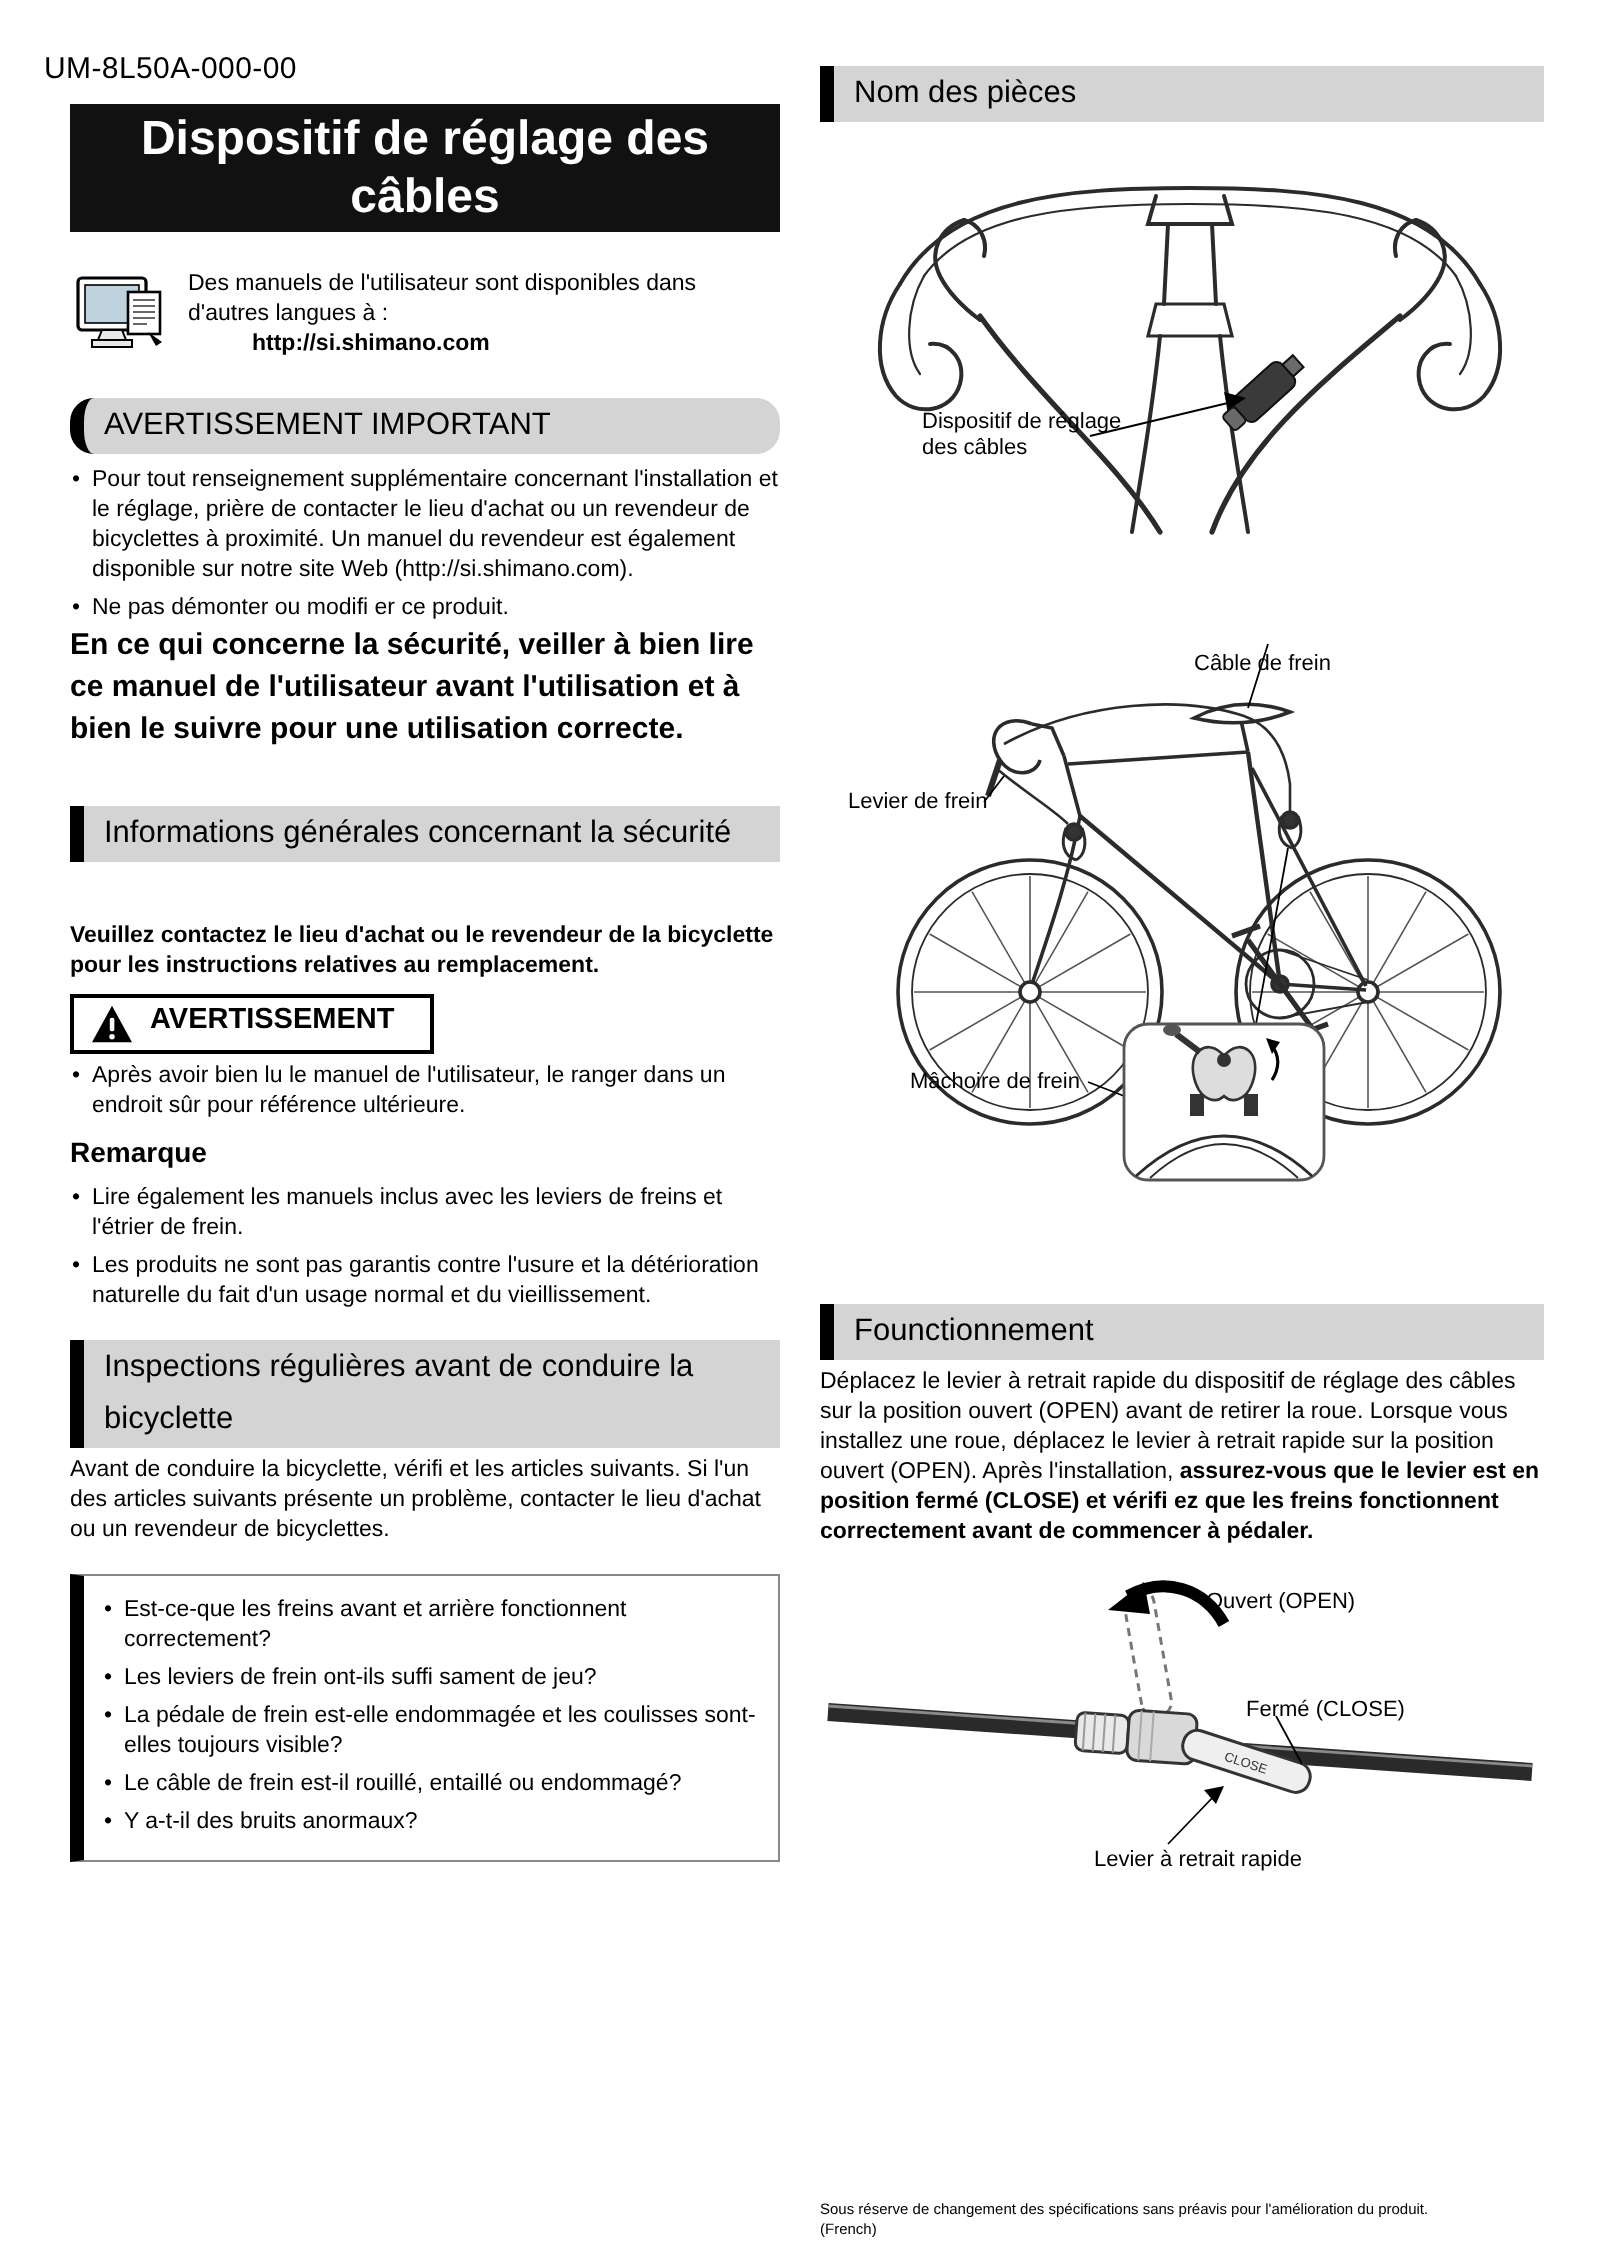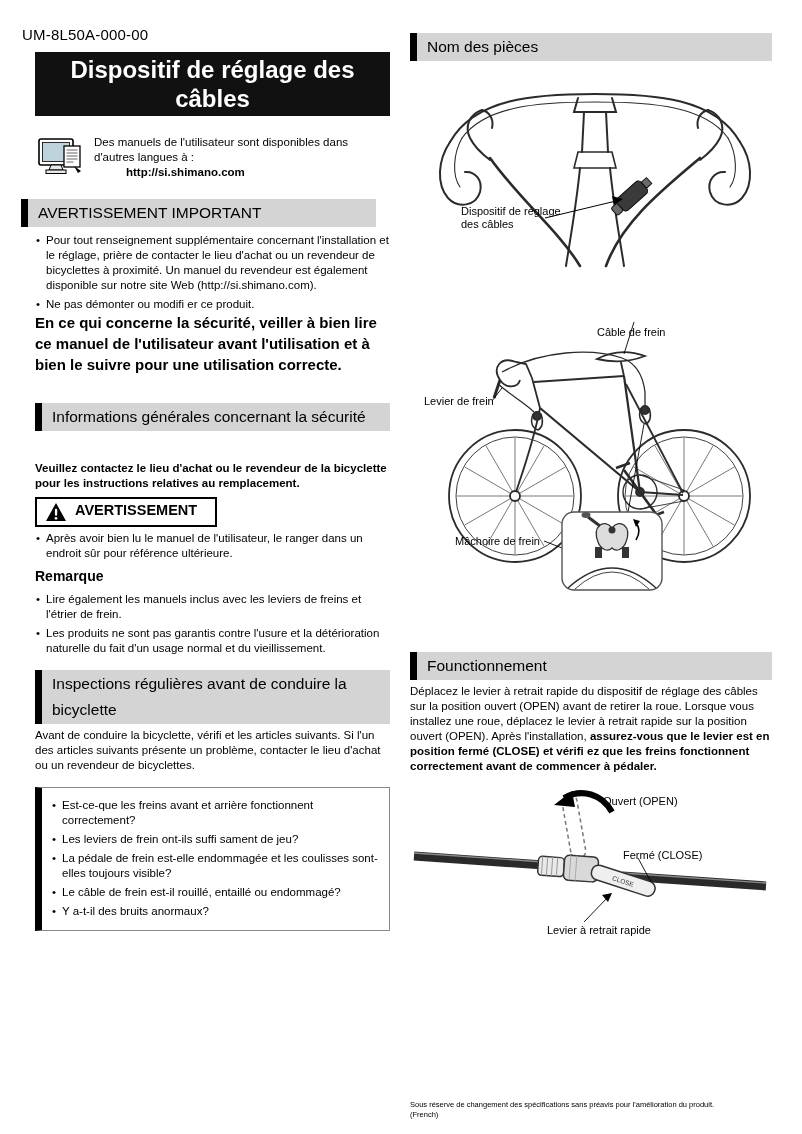--- a/index.html
+++ b/index.html
@@ -66,21 +66,21 @@
       <path d="M28.5 14 h11 M28.5 17 h11 M28.5 20 h11 M28.5 23 h11 M28.5 26 h7" stroke="#666" stroke-width="1" fill="none"></path>
       <path d="M36 30 l7 5 l-3 2 z" fill="#000"></path>
     </svg>
   </span>
   <div class="txt">
     <span>Des manuels de l'utilisateur sont disponibles dans d'autres langues à :</span><br>
     <span class="url">http://si.shimano.com</span>
   </div>
 </div>
 
-<div class="abs sec-header" style="left:21px; top:199px;">
+<div class="abs sec-header" style="left:35px; top:199px;border-radius:12px;">
   <span>AVERTISSEMENT IMPORTANT</span>
 </div>
 
 <div class="abs bullets" style="left:35px; top:233px;">
   <div class="bullet"><span>Pour tout renseignement supplémentaire concernant l'installation et le réglage, prière de contacter le lieu d'achat ou un revendeur de bicyclettes à proximité. Un manuel du revendeur est également disponible sur notre site Web (http://si.shimano.com).</span></div>
   <div class="bullet"><span>Ne pas démonter ou modifi er ce produit.</span></div>
 </div>
 
 <div class="abs safety-statement">En ce qui concerne la sécurité, veiller à bien lire ce manuel de l'utilisateur avant l'utilisation et à bien le suivre pour une utilisation correcte.</div>
 

